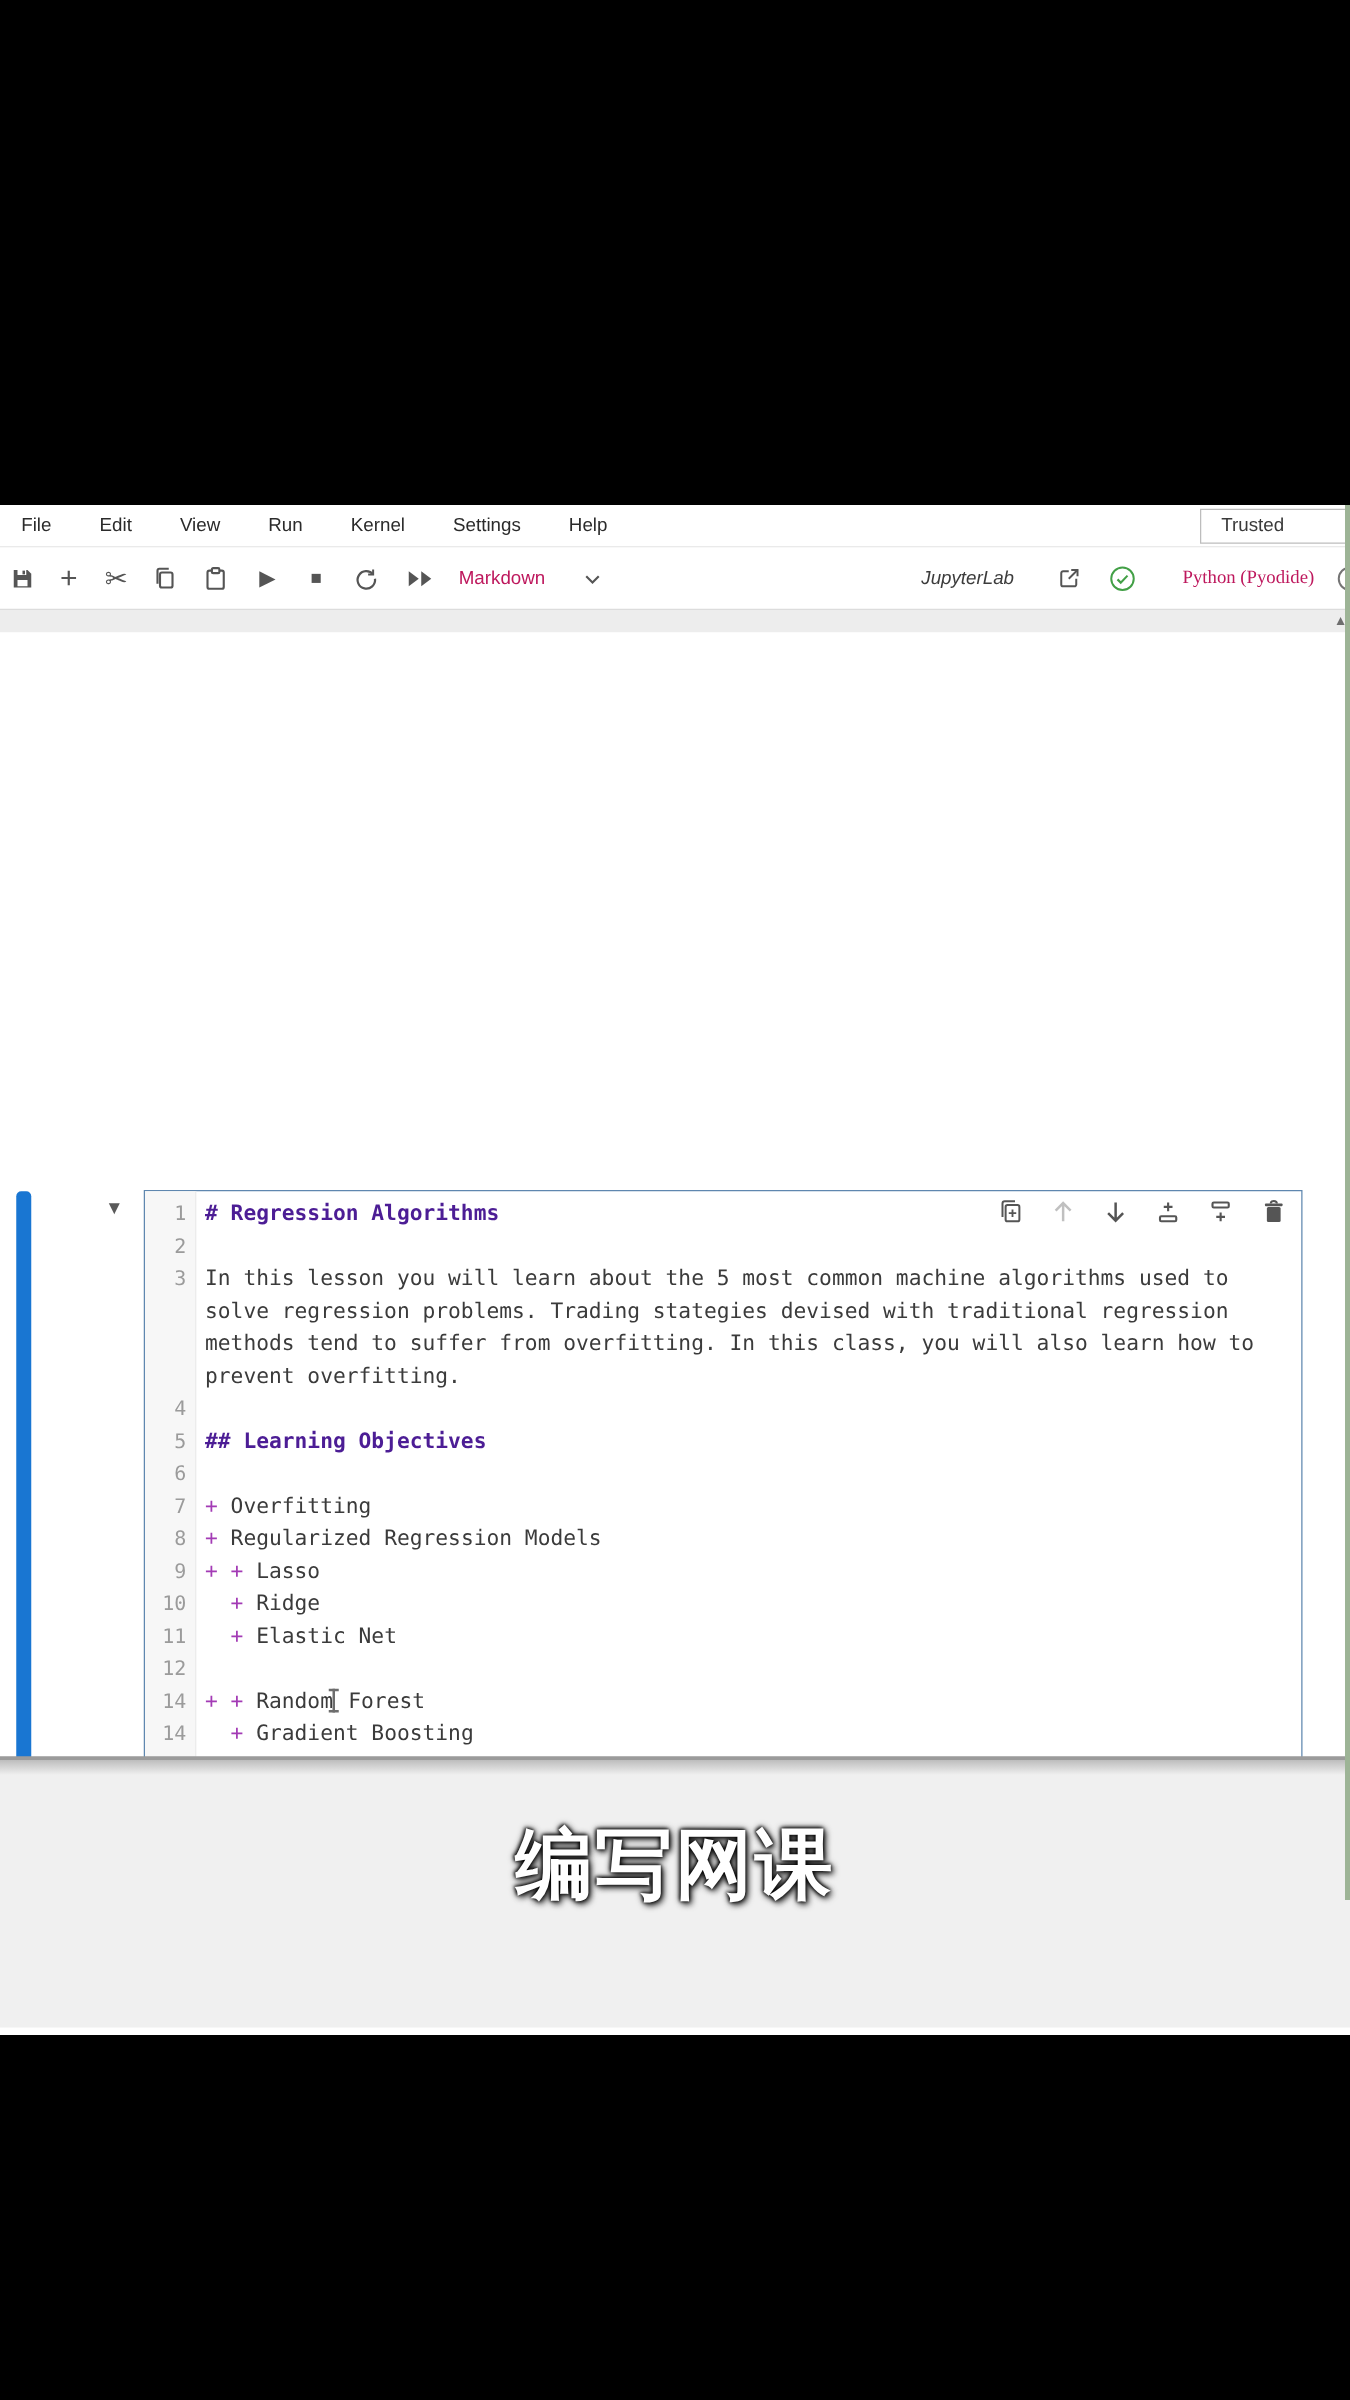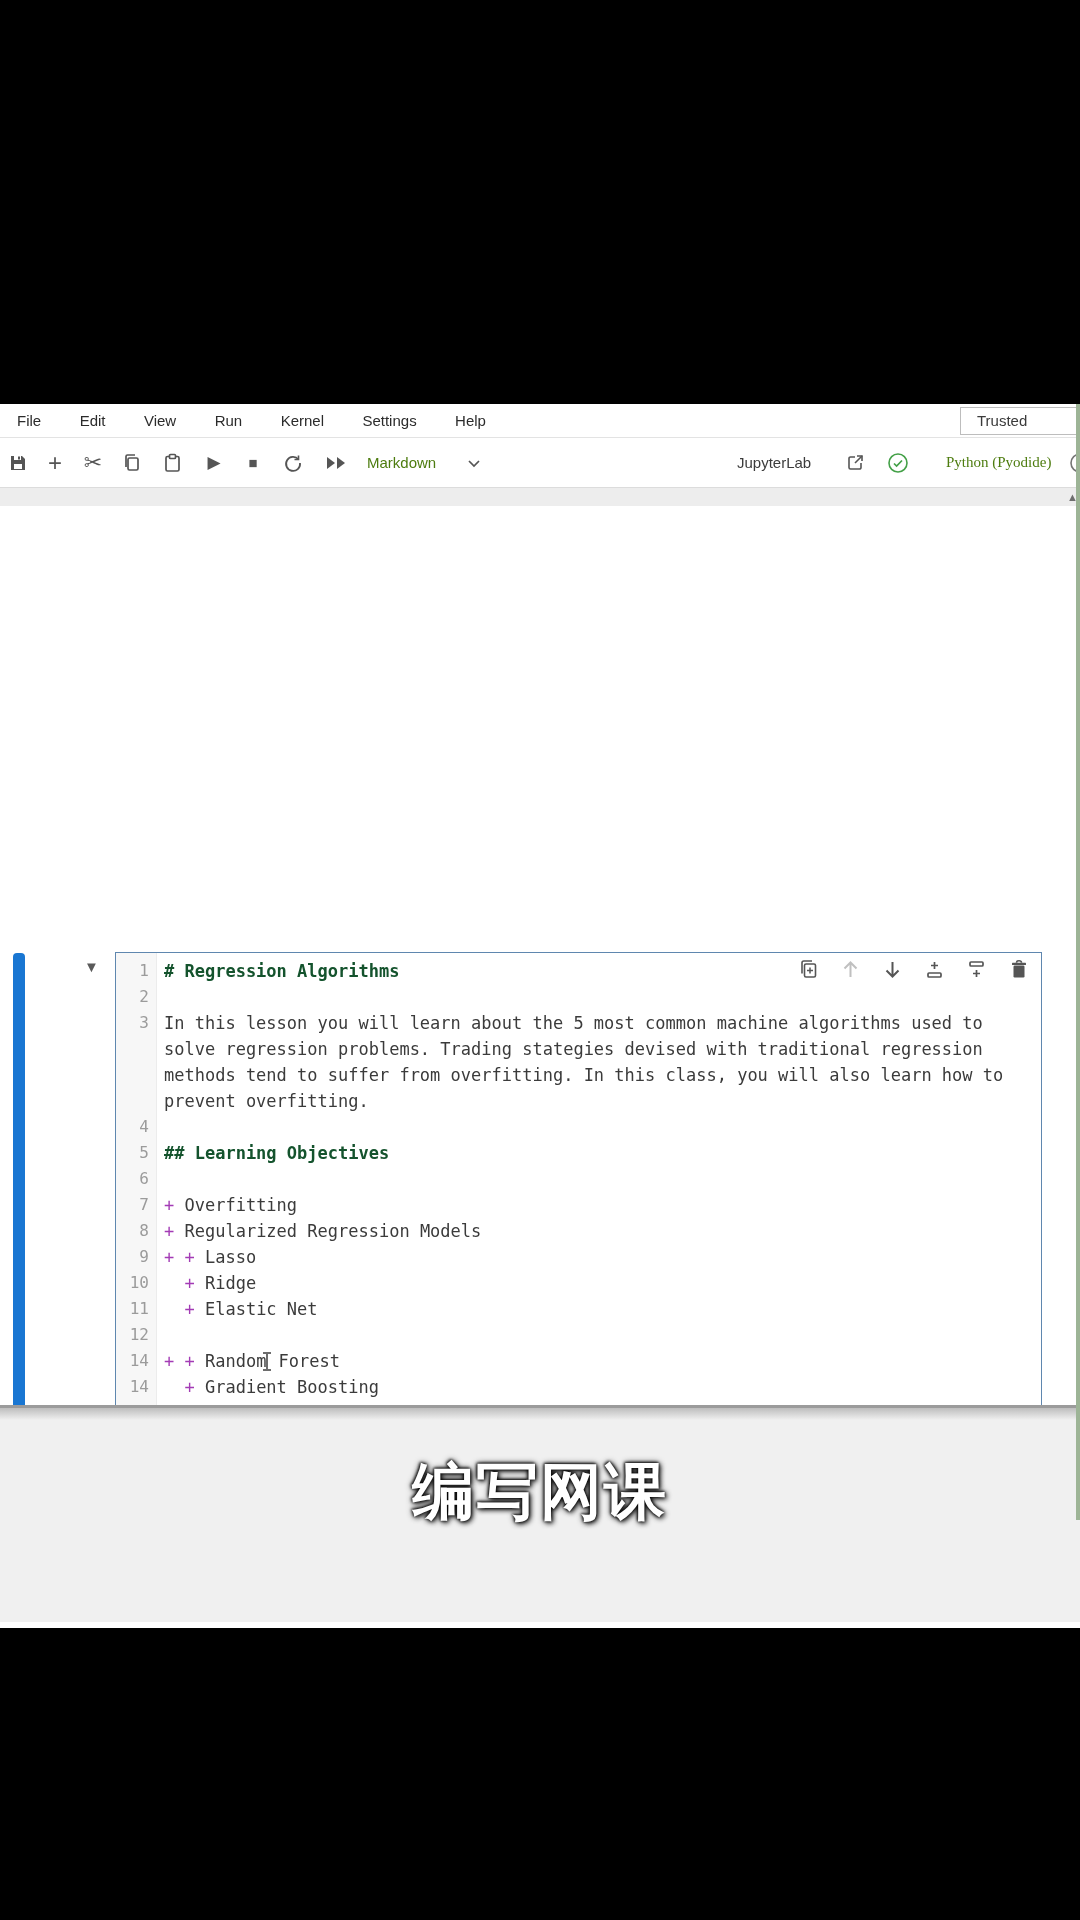--- a/index.html
+++ b/index.html
@@ -10,37 +10,37 @@
   .app{position:absolute;left:0;top:404px;width:1080px;height:1116px;background:#fff;}
   .edge-strip{position:absolute;right:0;top:0;width:4px;height:1116px;background:#9db496;}
   .menubar{position:absolute;left:0;top:0;width:1080px;height:33px;background:#fff;
            border-bottom:1px solid #e3e3e3;display:flex;align-items:center;}
   .menu-item{font-size:15px;color:#2b2b2b;padding:0 17px;cursor:default;}
   .trusted{position:absolute;right:-6px;top:3px;height:26px;border:1px solid #bdbdbd;
            background:#fff;color:#3a3a3a;font-size:15px;line-height:26px;padding:0 18px 0 16px;min-width:90px;}
   .toolbar{position:absolute;left:0;top:34px;width:1080px;height:49px;background:#fff;
            border-bottom:1px solid #dcdcdc;}
   .tb-ic{position:absolute;top:0;height:49px;display:flex;align-items:center;justify-content:center;color:#555;}
-  .tb-label{position:absolute;top:0;height:49px;display:flex;align-items:center;font-size:15px;color:#4d7c0f;}
+  .tb-label{position:absolute;top:0;height:49px;display:flex;align-items:center;font-size:15px;color:#be185d;}
   .gapband{position:absolute;left:0;top:84px;width:1080px;height:18px;background:#ededed;}
 
   
   .notebook{position:absolute;left:0;top:102px;width:1080px;height:1201px;background:#fff;}
   .bluebar{position:absolute;left:13px;top:447px;width:12px;height:608px;background:#1976d2;border-radius:4px;}
   .collapser{position:absolute;left:84px;top:452px;font-size:15px;color:#5a5a5a;}
 
   .md-editor{position:absolute;left:115px;top:446px;width:927px;height:610px;
              border:1px solid #5f87af;background:#fff;box-sizing:border-box;}
   .gutter{position:absolute;left:0;top:0;width:40px;height:100%;background:#f7f7f7;border-right:1px solid #ececec;}
   .lines{position:absolute;left:0;top:5px;width:100%;}
   .cm-line{position:relative;height:26px;line-height:26px;white-space:pre;
            font-family:"DejaVu Sans Mono",monospace;font-size:17px;color:#3b3b3b;}
   .cm-line .ln{position:absolute;left:0;top:0;width:33px;text-align:right;color:#9b9b9b;font-size:16px;}
   .cm-line .src{position:absolute;left:48px;top:0;}
-  .cm-line.h .src{color:#14532d;font-weight:bold;}
+  .cm-line.h .src{color:#4c1d95;font-weight:bold;}
   .marker{color:#a33bb5;}
   .caret{display:none;}
   .caret.bar{display:inline-block;width:2px;height:18px;background:#111;vertical-align:-3px;}
   .caret.ibeam{display:inline-block;width:2px;height:19px;background:#6d6d6d;vertical-align:-4px;
                box-shadow:-2px -18px 0 -8px #6d6d6d;position:relative;}
   .caret.ibeam:before,.caret.ibeam:after{content:"";position:absolute;left:-3px;width:8px;height:2px;background:#6d6d6d;}
   .caret.ibeam:before{top:0;} .caret.ibeam:after{bottom:0;}
 
   .cell-toolbar{position:absolute;top:452px;left:797px;display:flex;gap:19px;align-items:center;}
   .ct-ic{width:23px;height:23px;display:flex;align-items:center;justify-content:center;}
@@ -137,21 +137,21 @@
             <polygon points="12,2 20,8 12,14" fill="#555"></polygon>
           </svg>
       </div>
       <div class="tb-label" style="left:367px;">Markdown</div>
       <div class="tb-ic" style="left:462px;width:24px;">
         <svg width="16" height="16" viewBox="0 0 16 16" fill="none" stroke="#555" stroke-width="1.7">
             <path d="M3 6l5 5 5-5"></path>
           </svg>
       </div>
 
-      <div class="tb-label" style="left:737px;color:#3c3c3c;">JupyterLab</div>
+      <div class="tb-label" style="left:737px;color:#3c3c3c;font-style:italic;">JupyterLab</div>
       <div class="tb-ic" style="left:843px;width:24px;">
         <svg width="17" height="17" viewBox="0 0 17 17" fill="none" stroke="#555" stroke-width="1.6">
             <path d="M8 3H3.5A1.5 1.5 0 0 0 2 4.5v9A1.5 1.5 0 0 0 3.5 15h9a1.5 1.5 0 0 0 1.5-1.5V9"></path>
             <path d="M10 2h5v5"></path>
             <path d="M15 2l-7 7"></path>
           </svg>
       </div>
       <div class="tb-ic" style="left:884px;width:28px;">
         <svg width="22" height="22" viewBox="0 0 22 22" fill="none">
             <circle cx="11" cy="11" r="9" stroke="#43a047" stroke-width="1.6"></circle>

